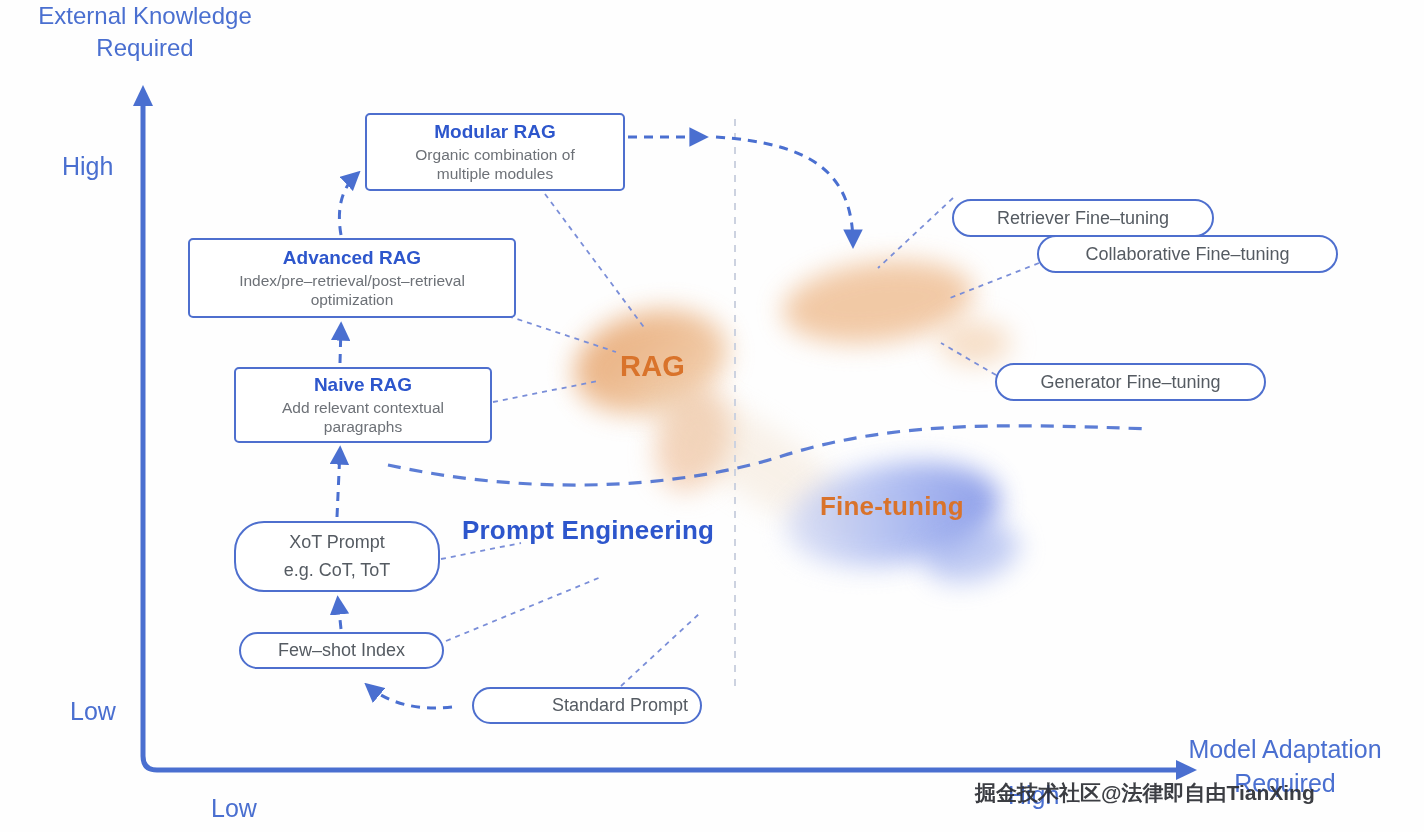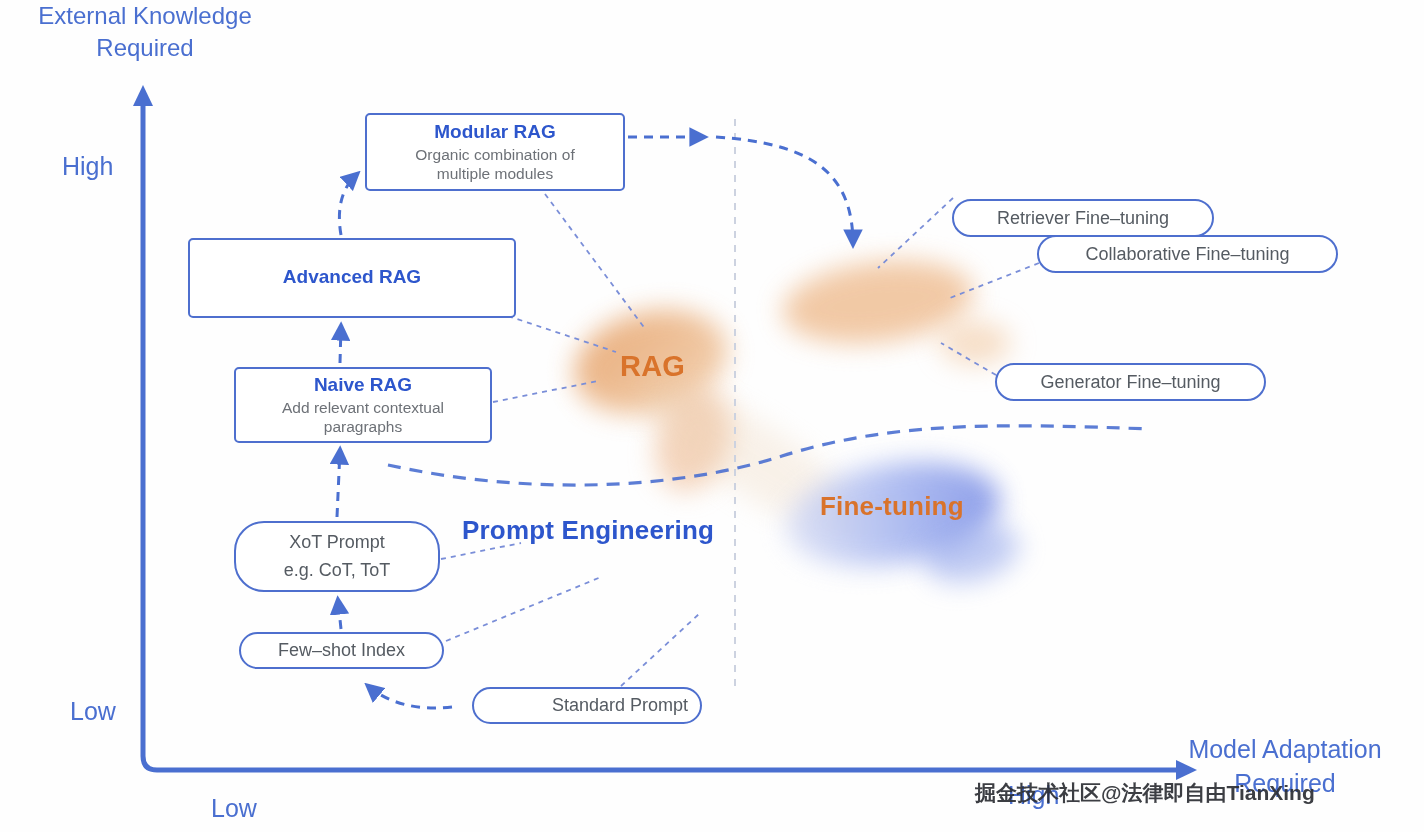--- a/index.html
+++ b/index.html
@@ -131,20 +131,22 @@
 Required</div>
 
   <div class="box rounded" style="left:365px; top:113px; width:260px; height:78px;">
     <div class="title">Modular RAG</div>
     <div class="sub">Organic combination of
 multiple modules</div>
   </div>
 
   <div class="box rounded" style="left:188px; top:238px; width:328px; height:80px;text-align:center;">
     <div class="title">Advanced RAG</div>
+    <div class="sub">Index/pre–retrieval/post–retrieval
+optimization</div>
   </div>
 
   <div class="box rounded" style="left:234px; top:367px; width:258px; height:76px;">
     <div class="title">Naive RAG</div>
     <div class="sub">Add relevant contextual
 paragraphs</div>
   </div>
 
   <div class="box" style="left:234px; top:521px; width:206px; height:71px; border-radius:30px;">
     <div class="gray-line">XoT Prompt</div>

